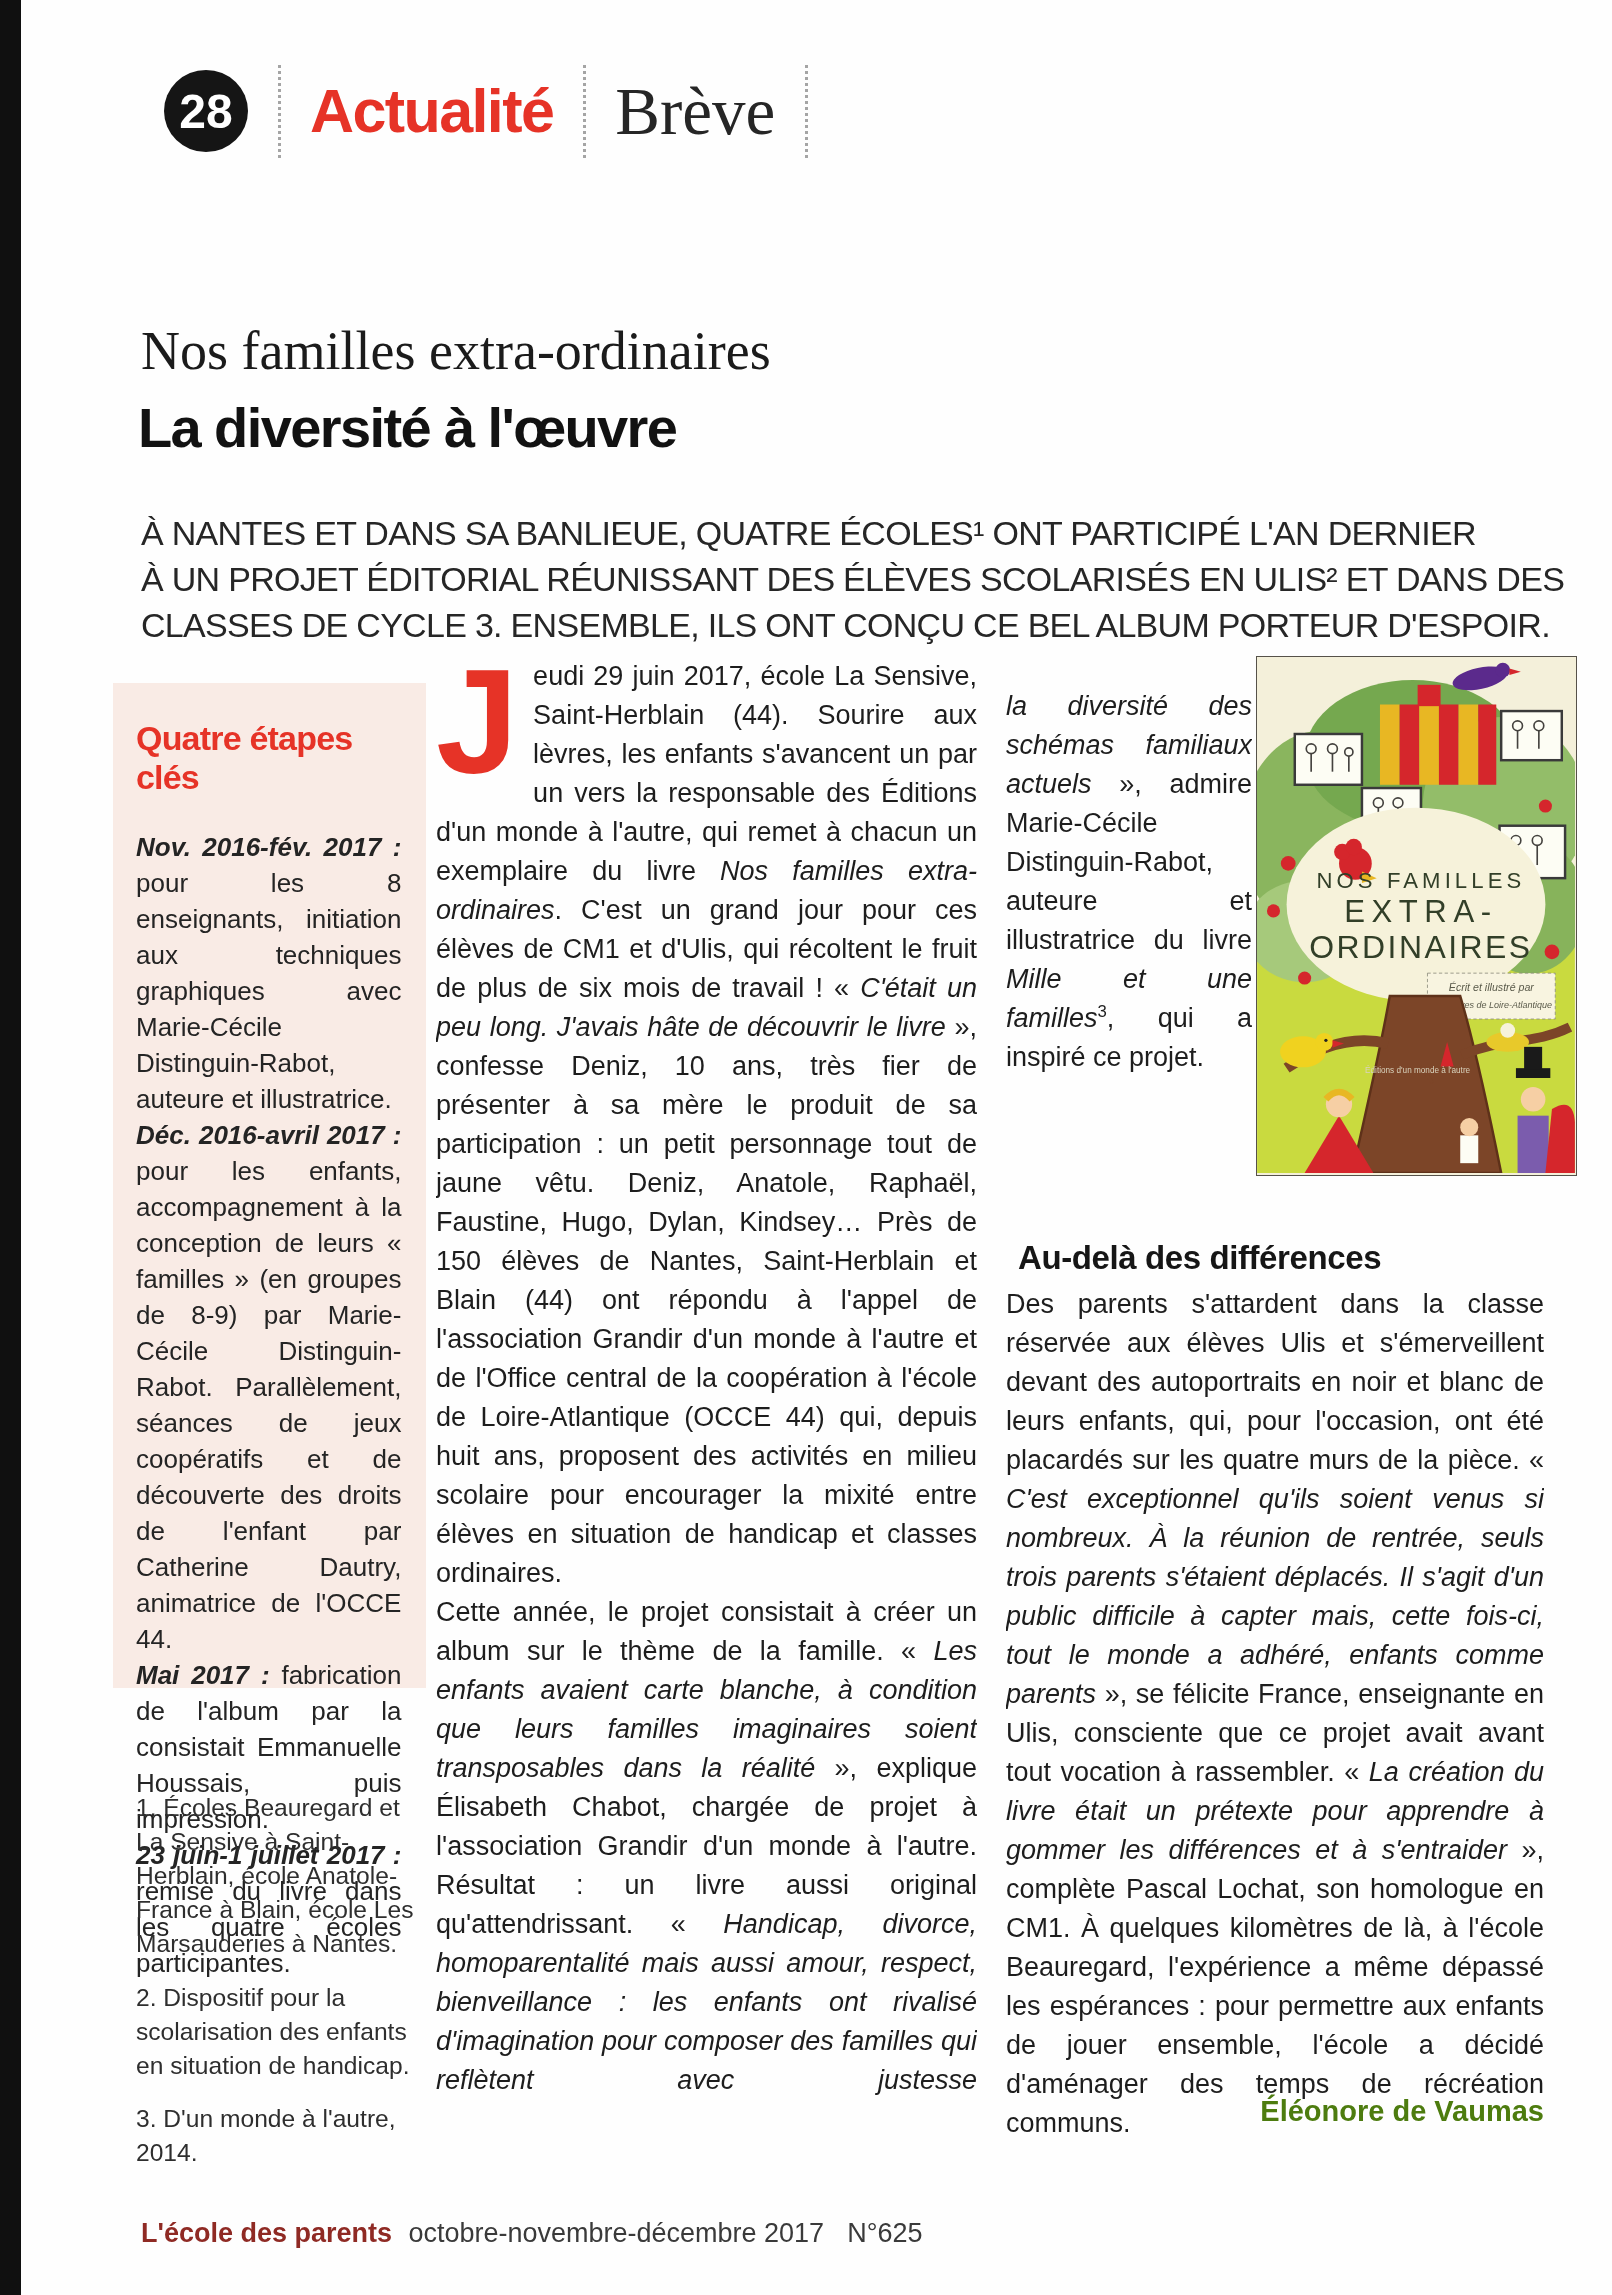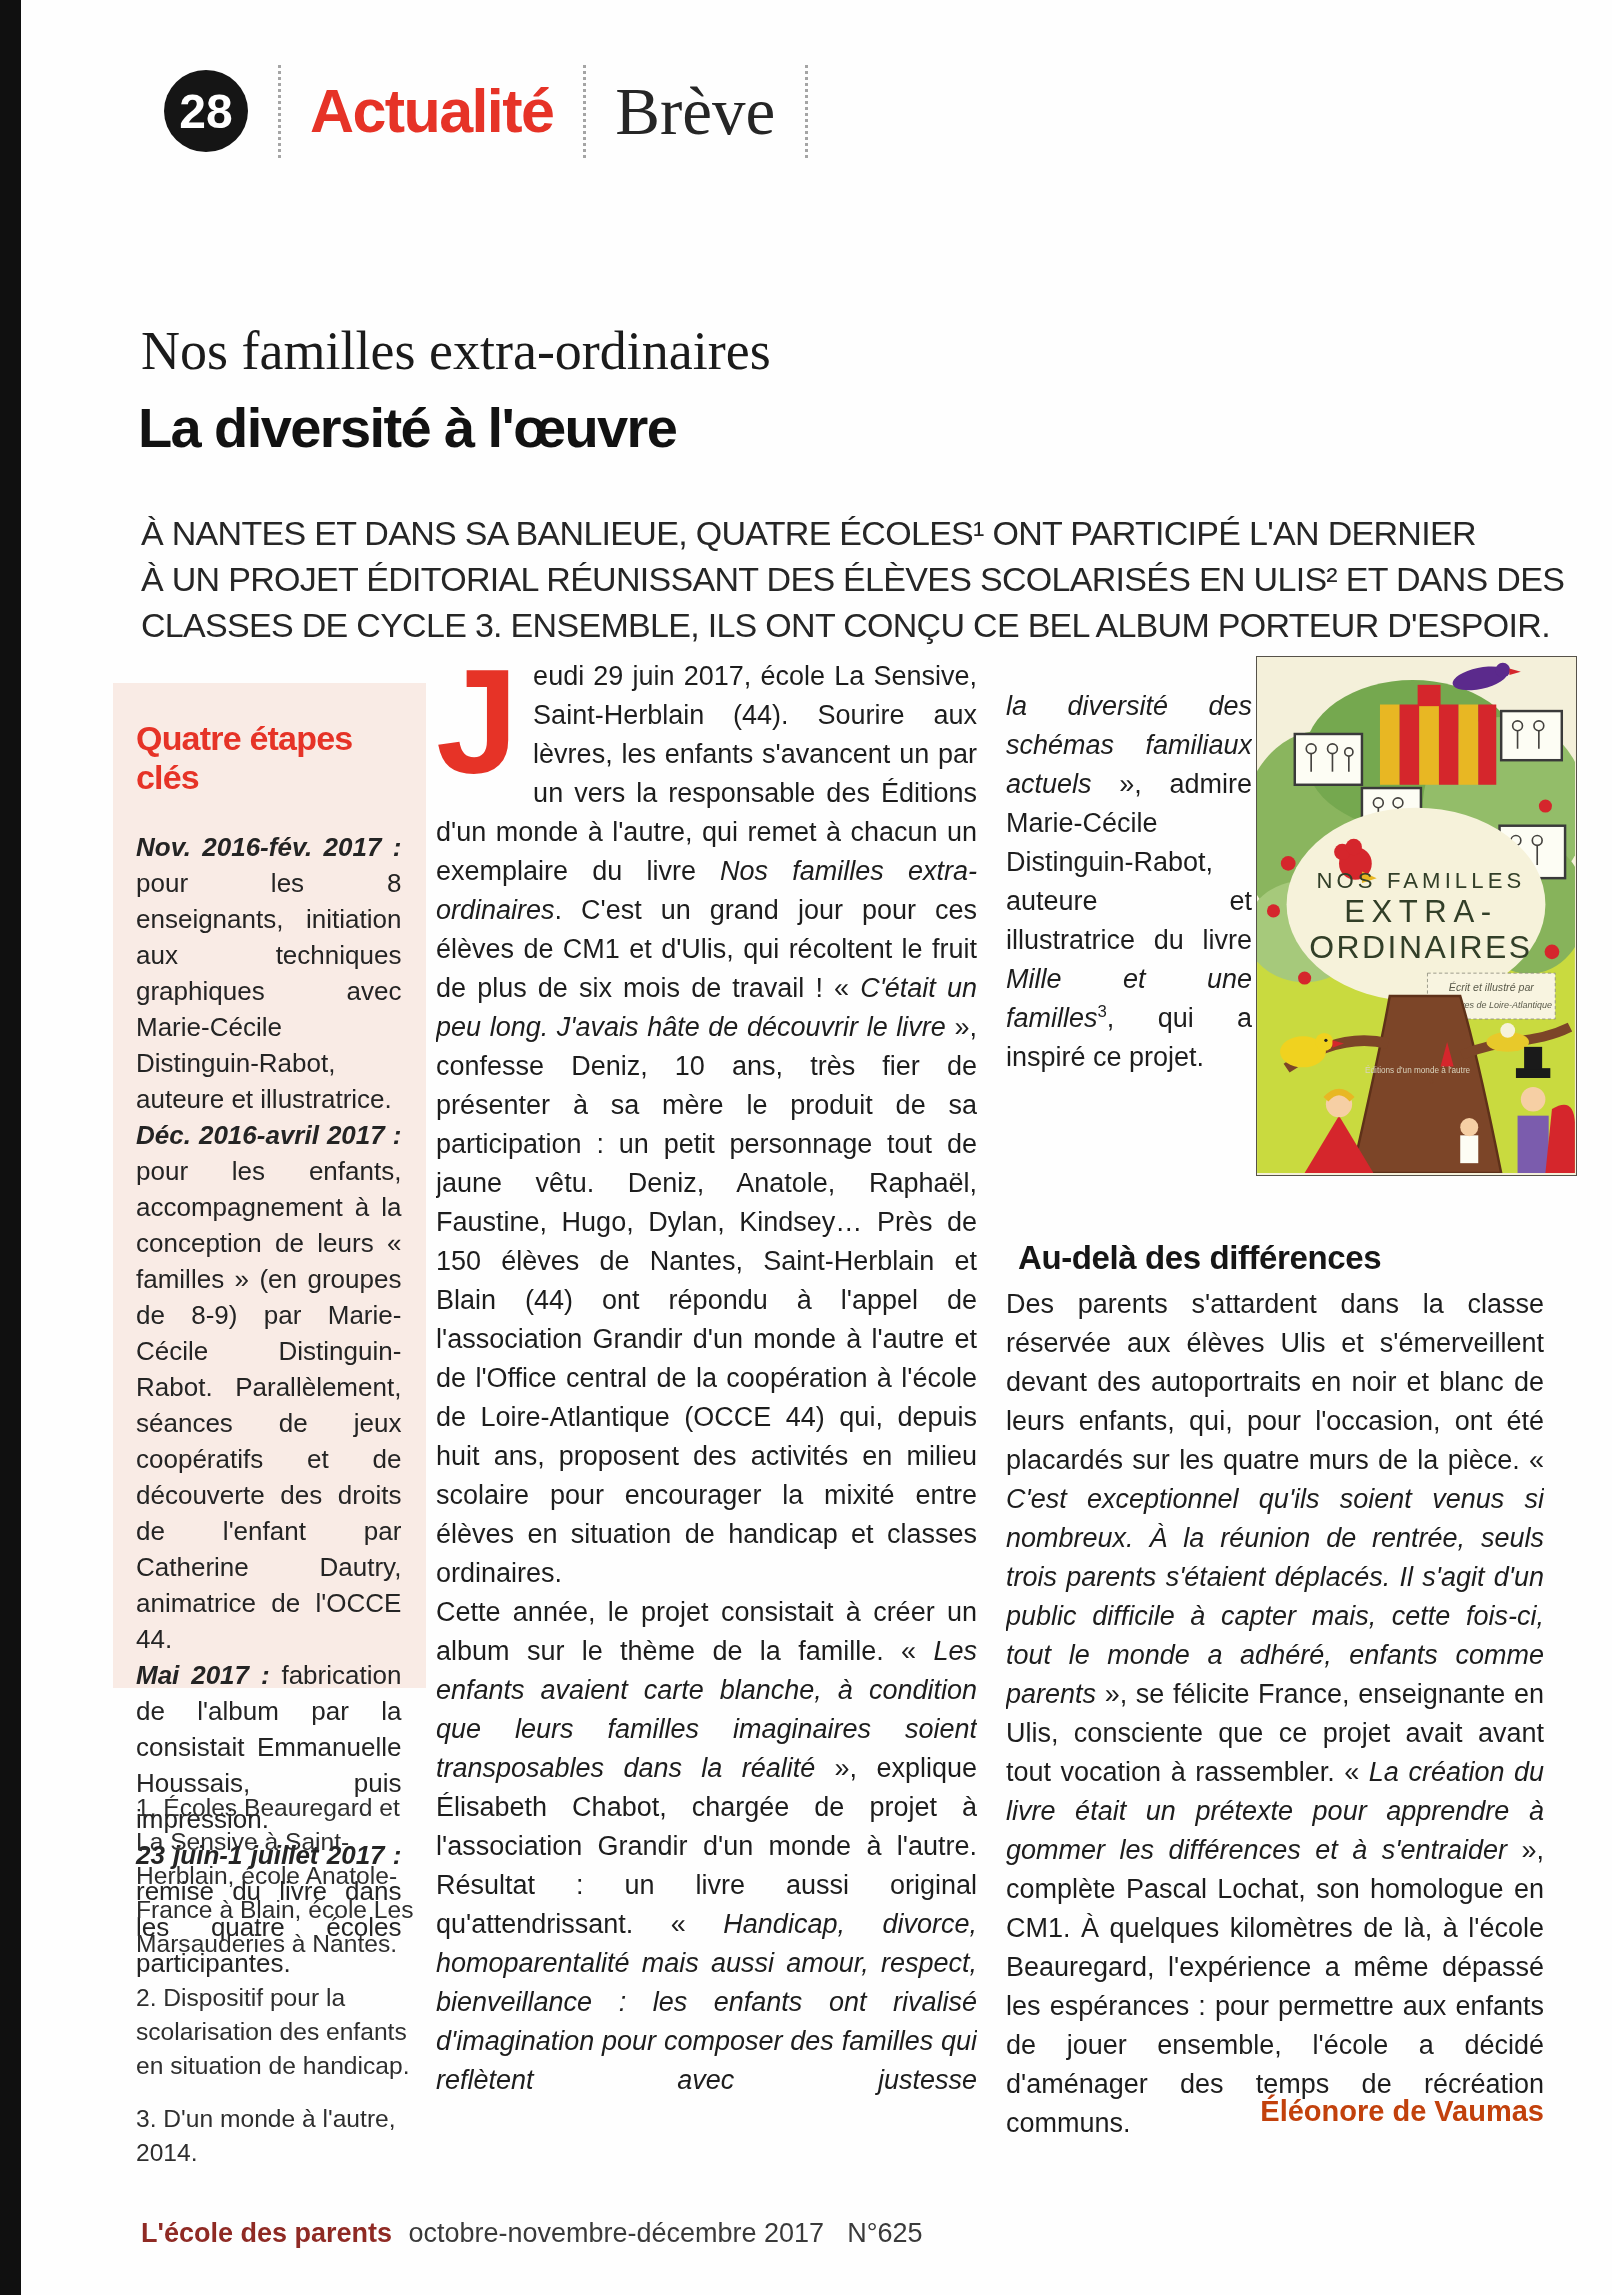--- a/index.html
+++ b/index.html
@@ -40,21 +40,21 @@
   sup{font-size:0.62em;vertical-align:super;line-height:0;}
   .col-main{position:absolute;left:436px;top:657px;width:541px;height:1490px;overflow:hidden;}
   .dropcap{float:left;color:#e63327;font-weight:700;font-size:148px;line-height:116px;height:116px;
            margin:6.6px 14.8px 0 0;}
   .runover{text-align-last:justify;}
   .col-narrow{position:absolute;left:1006px;top:687px;width:246px;height:504px;overflow:hidden;}
   .crosshead{position:absolute;left:1006px;top:1227px;margin:12px;font-size:33px;font-weight:700;color:#161616;
              letter-spacing:-0.4px;}
   .col-right{position:absolute;left:1006px;top:1285px;width:538px;height:851px;overflow:hidden;}
   .byline{position:absolute;left:1006px;top:2095px;width:538px;text-align:right;font-weight:700;
-          font-size:29px;color:#c2410c;background:transparent;}
+          font-size:29px;color:#4d7c0f;background:transparent;}
 
   
   .book{position:absolute;left:1256px;top:656px;width:321px;height:520px;margin:0;
         border:1.6px solid #56524a;box-sizing:border-box;background:#f4f0da;}
   .book svg{display:block;}
 
   
   .pagefoot{position:absolute;left:141px;top:2218px;font-size:27px;color:#3a3a3a;}
   .brand{font-weight:700;color:#8f2a24;margin-right:16.4px;}
   .issue-no{margin-left:23px;}

